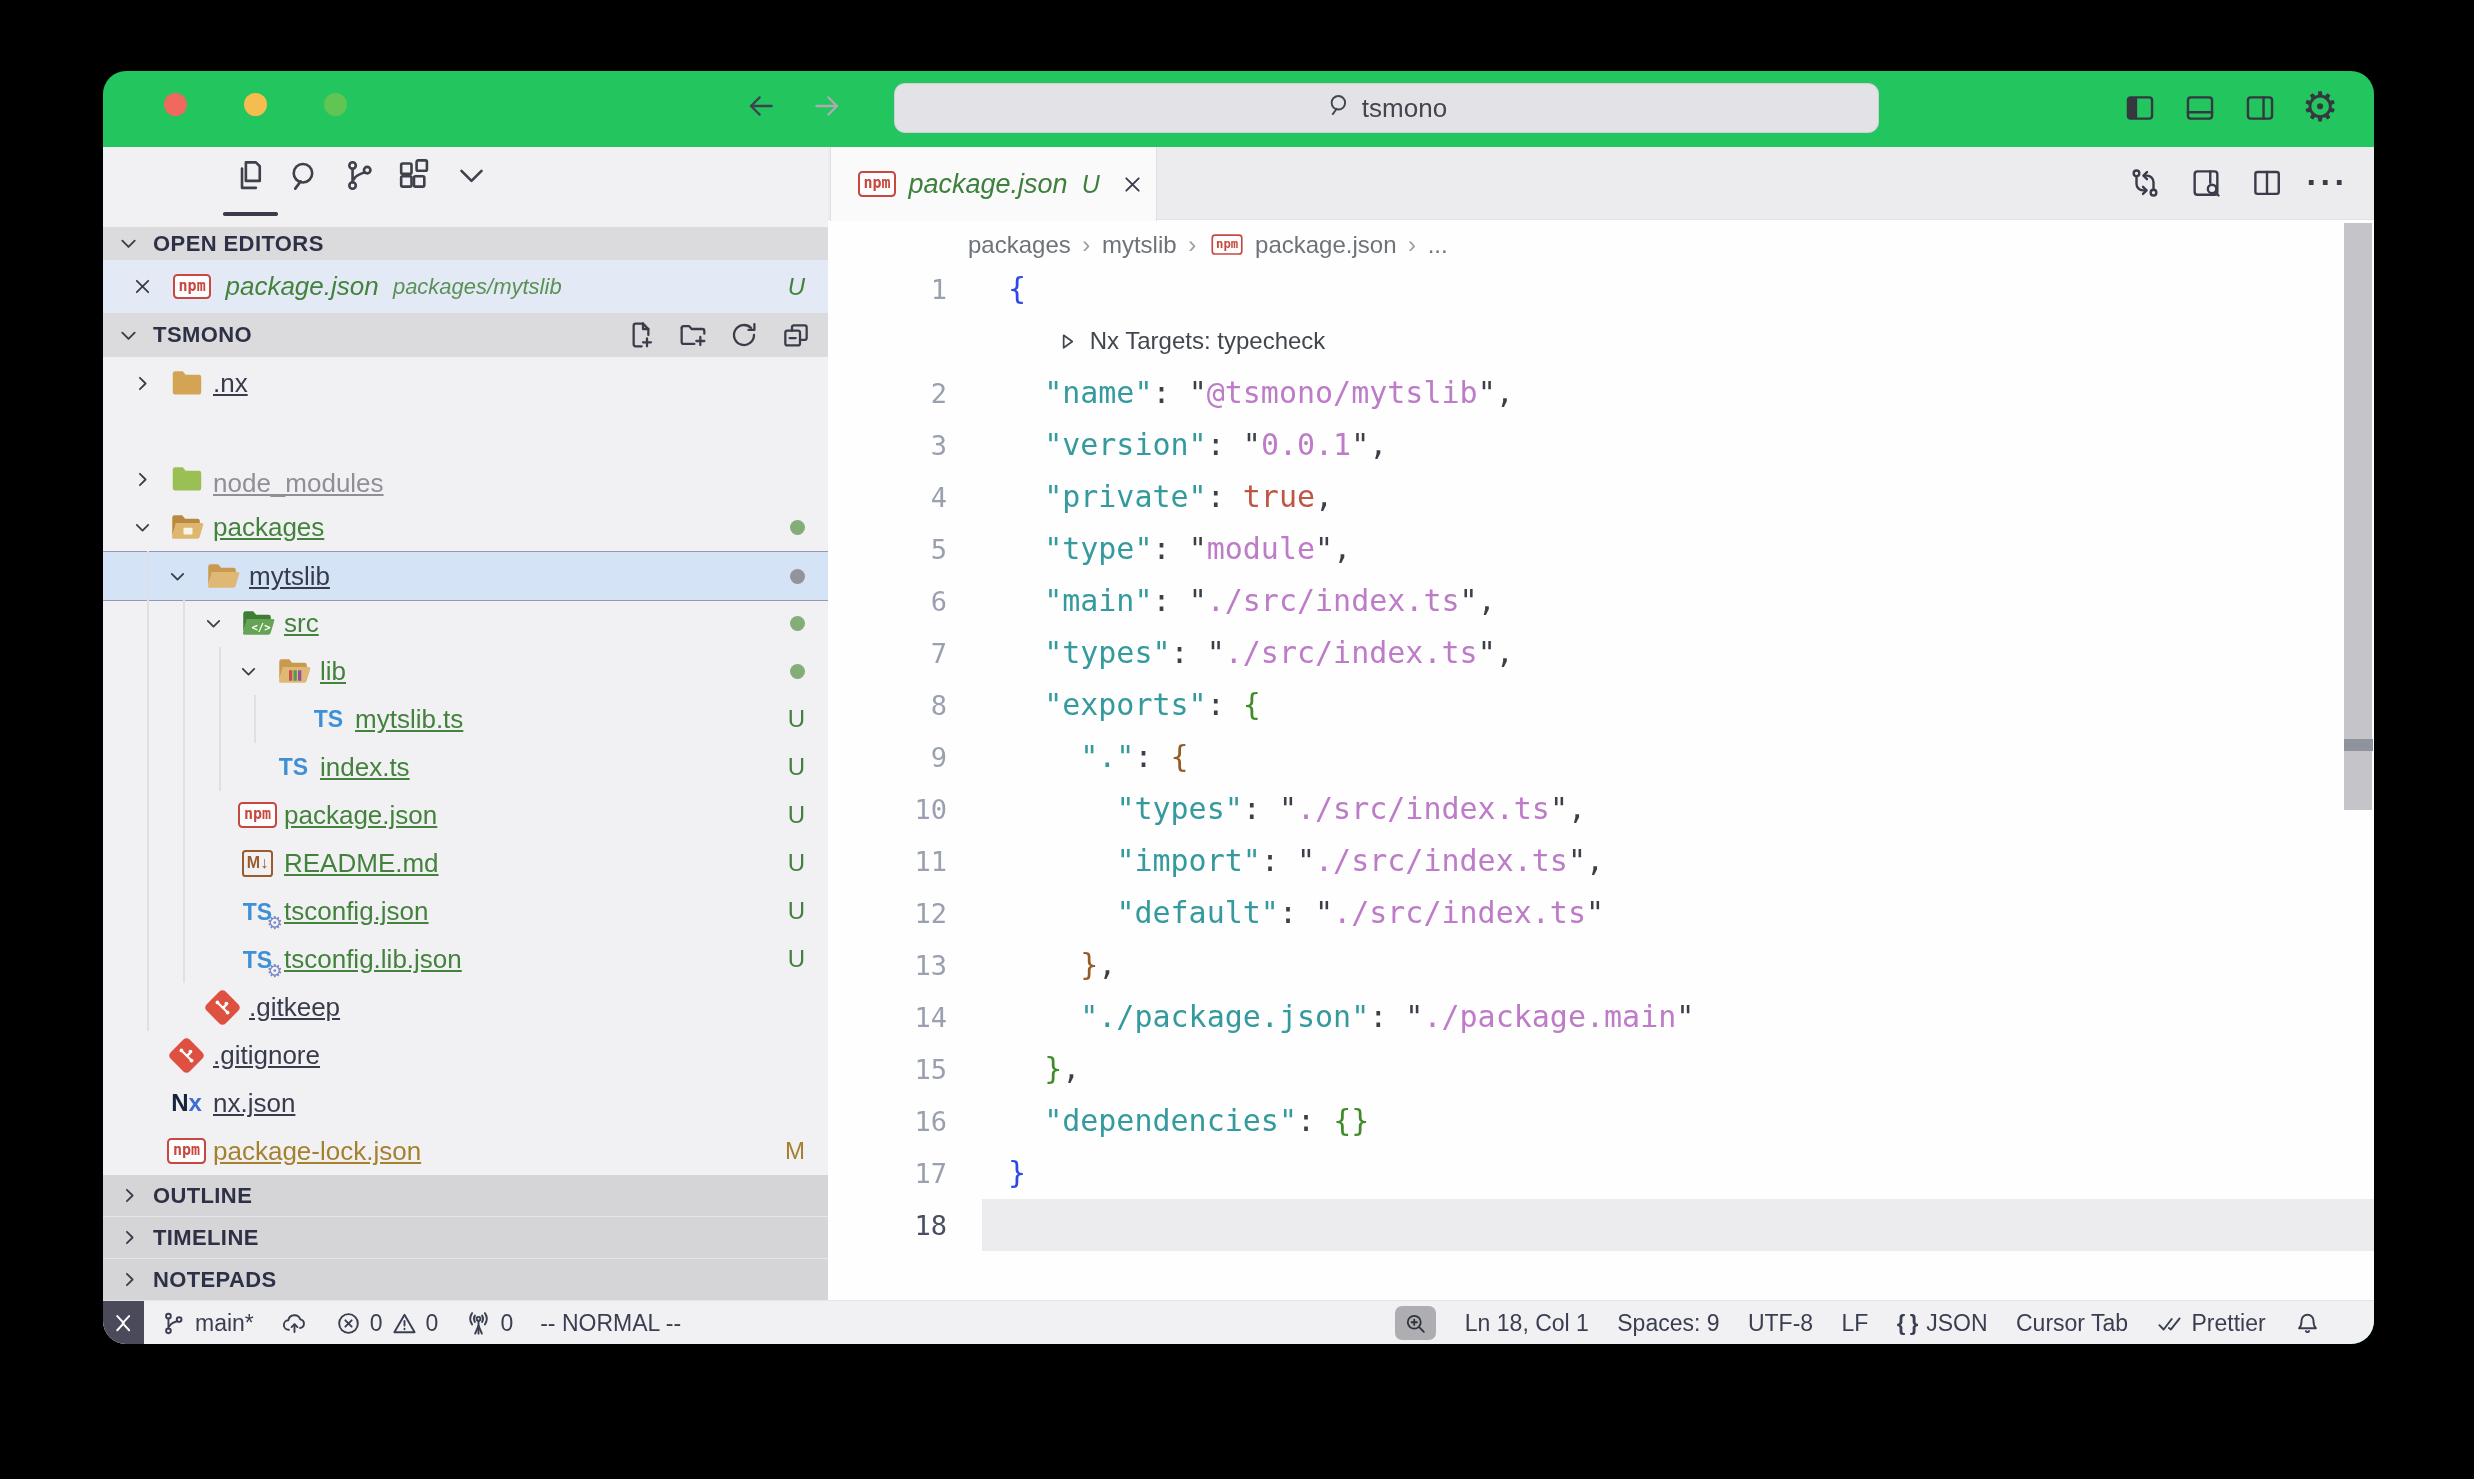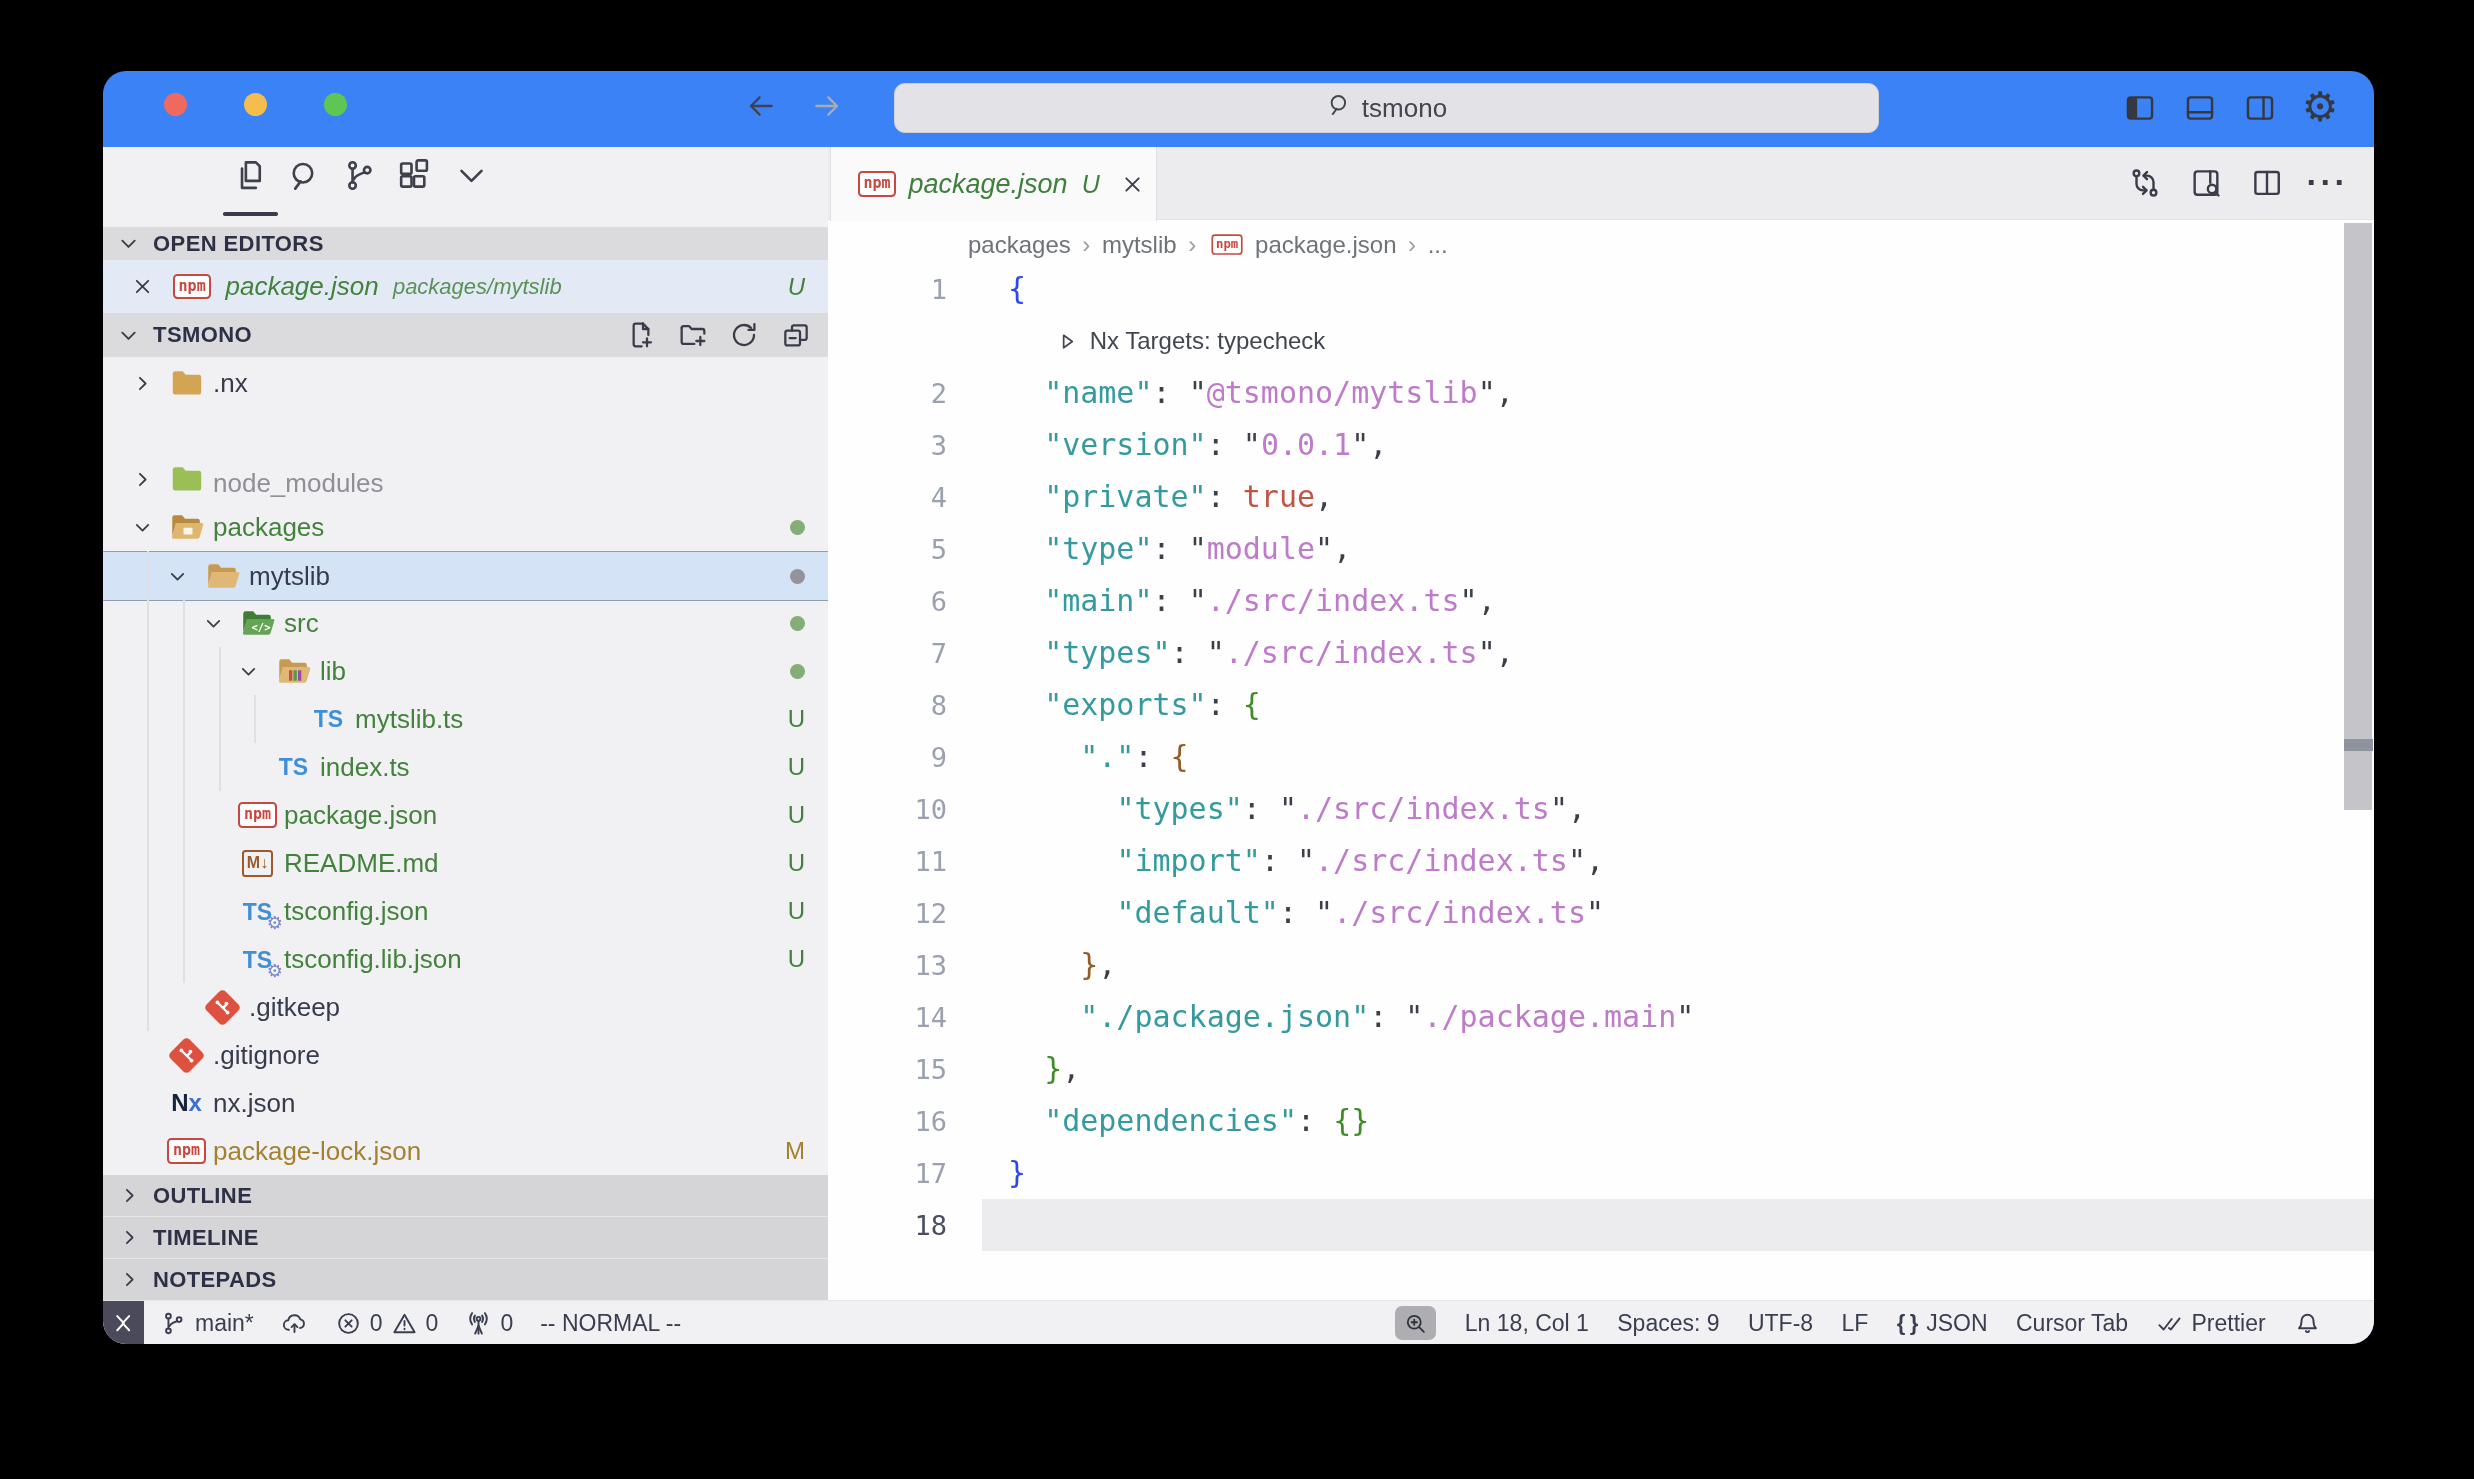--- a/index.html
+++ b/index.html
@@ -1,18 +1,18 @@
 <!DOCTYPE html>
 <html style="font-size:14.2px"><head>
 <meta charset="utf-8">
 <style>
   html,body{margin:0;padding:0;}
   body{width:2475px;height:1479px;background:#000;font-family:"Liberation Sans",sans-serif;position:relative;overflow:hidden;}
   .a{position:absolute;}
-  .window{position:absolute;left:103px;top:71px;width:2271px;height:1273px;background:#3b82f6;border-radius:23px;overflow:hidden;box-shadow:0 36px 107px rgba(0,0,0,.6);}
+  .window{position:absolute;left:103px;top:71px;width:2271px;height:1273px;background:#22c55e;border-radius:23px;overflow:hidden;box-shadow:0 36px 107px rgba(0,0,0,.6);}
   
   .titlebar{left:0;top:0;width:2271px;height:76px;}
   .tl{width:23px;height:23px;border-radius:50%;top:22px;}
   .navbtn{top:18.7px;width:32px;height:32px;color:#3E4250;}
   .navbtn.disabled{color:#ABABB2;}
   .cmdcenter{left:791px;top:12.4px;width:983px;height:48px;background:#E3E3E7;border:1.8px solid #CFCFD4;border-radius:10.7px;display:flex;align-items:center;justify-content:center;gap:9px;color:#43464F;font-size:26px;}
   .tb-icons{right:36px;top:17px;display:flex;gap:24px;color:#35383F;}
   .tb-icons .ic{width:36px;height:39px;display:flex;align-items:center;justify-content:center;}
   
   .sidecol{left:0;top:76px;width:725px;height:1154px;background:#F1F1F3;border-right:1.8px solid #E3E3E6;}
@@ -23,21 +23,21 @@
   .sec-head .chev{margin:0 10.7px 0 12.4px;color:#3A3D49;display:flex;}
   .oe-item{left:0;top:113px;width:725px;height:53px;background:#E3EAF5;display:flex;align-items:center;}
   .green{color:#43823C;}
   .graytxt{color:#8F9097;margin-top:8px;}
   .yellowtxt{color:#A5802F;}
   .defaulttxt{color:#373B4D;}
   .tree-row{position:absolute;left:0;width:725px;height:48px;display:flex;align-items:center;font-size:26px;}
   .tree-row.selected{background:#D5E3F6;border-top:1.8px solid rgba(86,96,120,.55);border-bottom:1.8px solid rgba(86,96,120,.55);}
   .tree-chev{position:absolute;color:#3A3D49;display:flex;}
   .tree-icon{position:absolute;width:39px;height:39px;display:flex;align-items:center;justify-content:center;}
-  .tree-label{position:absolute;white-space:nowrap;}
+  .tree-label{position:absolute;white-space:nowrap;text-decoration:underline;}
   .tree-badge{position:absolute;right:23px;font-size:24px;font-weight:500;}
   .tree-dot{position:absolute;right:23px;width:15px;height:15px;border-radius:50%;}
   .guide{position:absolute;width:1.8px;background:#E0E0E4;}
   .bottom-secs{left:0;top:1028px;width:725px;height:125px;}
   .bsec{width:725px;height:41px;background:#D5D5D8;border-bottom:1.8px solid #E6E6E9;display:flex;align-items:center;color:#2E3146;font-weight:700;font-size:22px;letter-spacing:0.4px;}
   .bsec .chev{margin:0 10.7px 0 14.2px;display:flex;color:#3A3D49;}
   
   .editorcol{left:725px;top:76px;width:1546px;height:1154px;background:#FEFEFE;}
   .tabbar{left:0;top:0;width:1546px;height:72px;background:#ECECEF;border-bottom:1.8px solid #E2E2E5;}
   .tab{position:absolute;left:1.8px;top:0;width:325px;height:74px;background:#FAFAFB;border-left:1.8px solid #DFDFE2;border-right:1.8px solid #DFDFE2;display:flex;align-items:center;}

